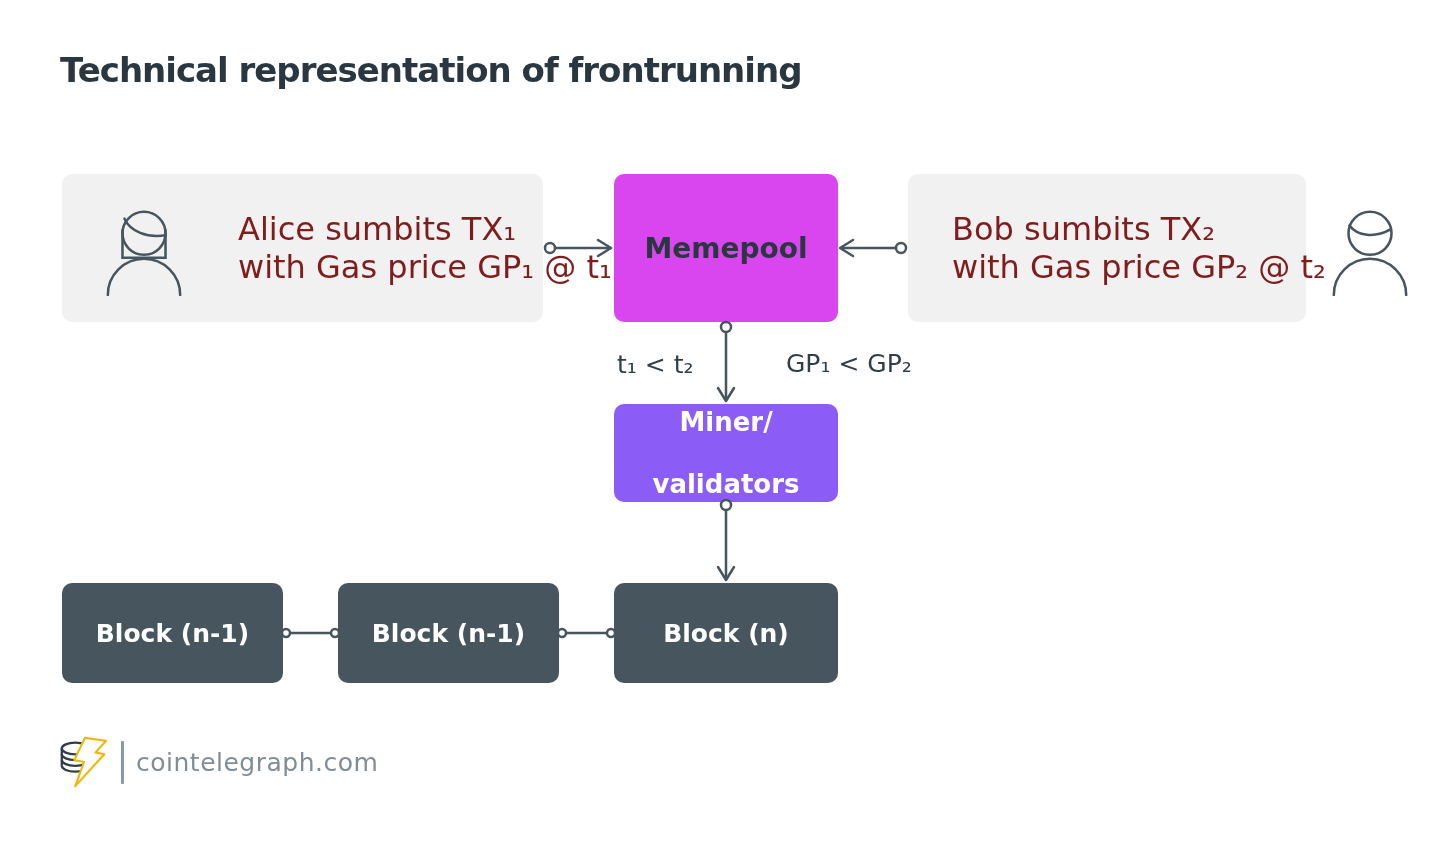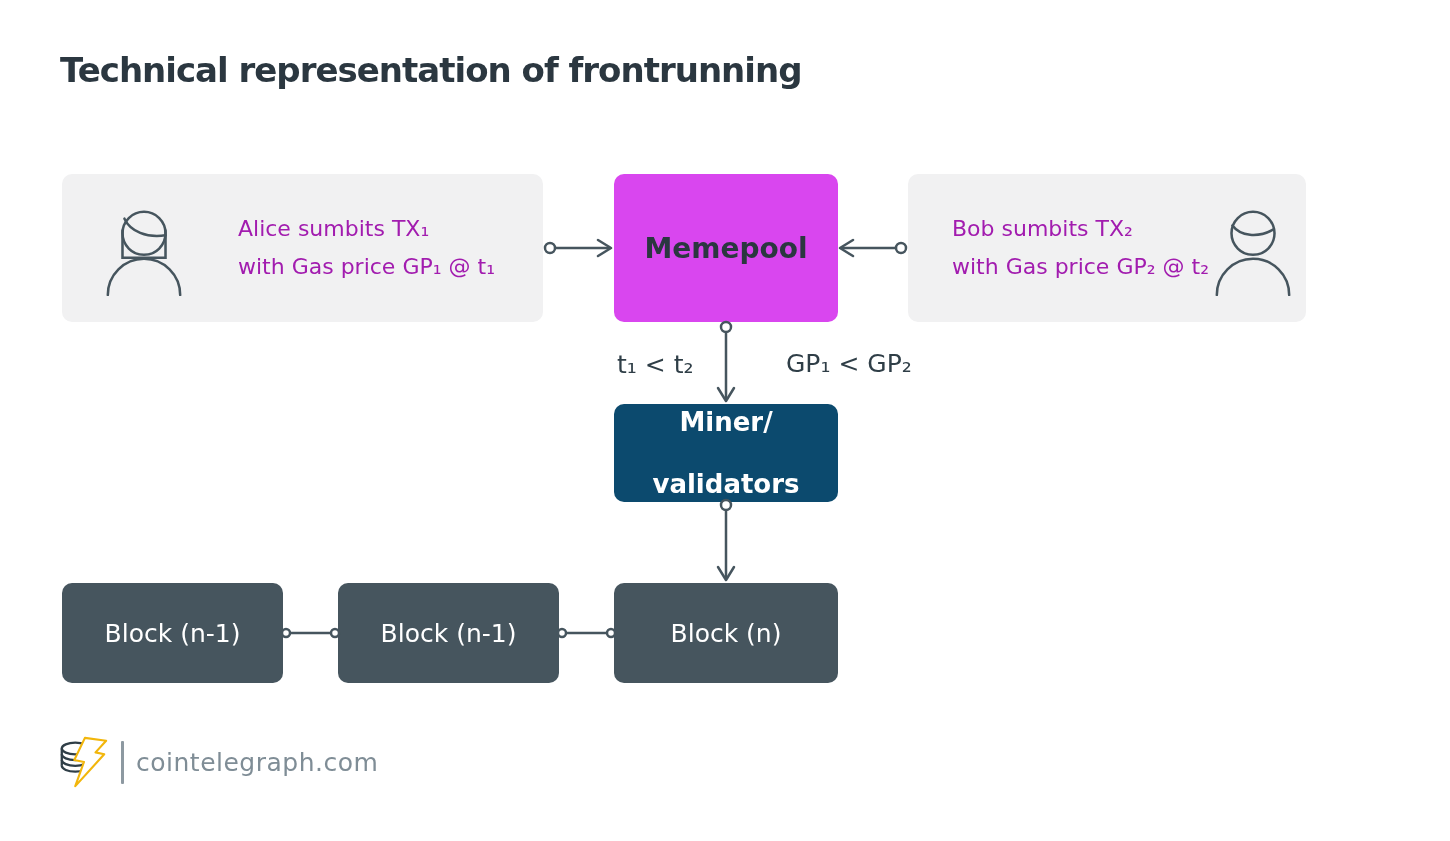--- a/index.html
+++ b/index.html
@@ -30,52 +30,52 @@
     top: 174px;
     height: 148px;
     background: #f1f1f2;
     border-radius: 10px;
     display: flex;
     align-items: center;
   }
   .actor-box.alice { left: 62px; width: 481px; padding-left: 38px; }
   .actor-box.bob   { left: 908px; width: 398px; padding-left: 44px; padding-right: 34px; justify-content: space-between; }
   .actor-text {
-    font-size: 22px;
+    font-size: 32px;
     line-height: 38px;
-    color: #a21caf;
+    color: #7f1d1d;
     white-space: nowrap;
   }
   .alice .actor-text { margin-left: 50px; }
   .avatar { width: 88px; height: 96px; flex: 0 0 auto; }
   .node {
     position: absolute;
     border-radius: 10px;
     display: flex;
     flex-direction: column;
     align-items: center;
     justify-content: center;
     text-align: center;
   }
   .memepool {
     left: 614px; top: 174px; width: 224px; height: 148px;
     background: #d946ef;
     font-size: 28px; font-weight: 700; color: #2b3740;
   }
   .miner {
     left: 614px; top: 404px; width: 224px; height: 98px;
-    background: #0c4a6e;
+    background: #8b5cf6;
     font-size: 26px; font-weight: 700; color: #ffffff;
     line-height: 37px;
     gap: 25px;
   }
   .block {
     top: 583px; height: 100px;
     background: #46555e;
-    font-size: 25px; font-weight: 400; color: #ffffff;
+    font-size: 25px; font-weight: 700; color: #ffffff;
   }
   .block.b1 { left: 62px;  width: 221px; }
   .block.b2 { left: 338px; width: 221px; }
   .block.b3 { left: 614px; width: 224px; align-items: center; }
   .flow-label {
     position: absolute;
     font-size: 25px;
     color: #2f3e47;
     white-space: nowrap;
   }

